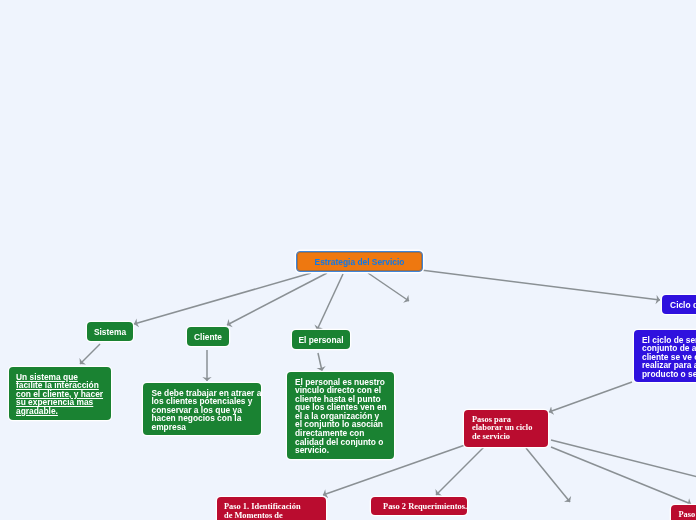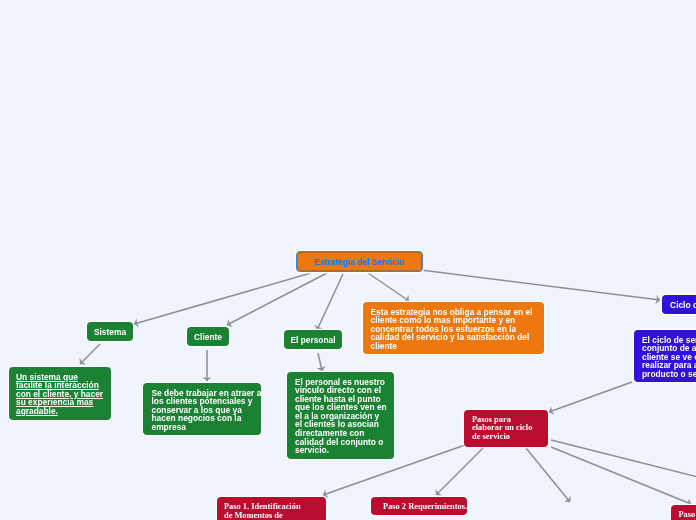--- a/index.html
+++ b/index.html
@@ -52,40 +52,31 @@
     <line x1="551" y1="440" x2="706" y2="479" stroke="#8a9094" stroke-width="1.5" marker-end="url(#arrowhead)"></line>
     </g>
   </svg>
 
   <div id="node-layer">
   <div class="node n-root ctr" style="left:296px;top:251px;width:127px;height:21px;">
     <div class="lbl">
       <span class="ln">Estrategia del Servicio</span>
     </div>
   </div>
-  <div class="node n-orange" style="left:363px;top:302px;width:181px;height:52px;padding:5.5px 0 0 7.5px;">
-    <div class="lbl">
-      <span class="ln">Esta estrategia nos obliga a pensar en el</span>
-      <span class="ln">cliente como lo mas importante y en</span>
-      <span class="ln">concentrar todos los esfuerzos en la</span>
-      <span class="ln">calidad del servicio y la satisfacción del</span>
-      <span class="ln">cliente</span>
-    </div>
-  </div>
   <div class="node n-green ctr" style="left:87px;top:322px;width:46px;height:19px;">
     <div class="lbl">
       <span class="ln">Sistema</span>
     </div>
   </div>
   <div class="node n-green ctr" style="left:187px;top:327px;width:42px;height:19px;">
     <div class="lbl">
       <span class="ln">Cliente</span>
     </div>
   </div>
-  <div class="node n-green ctr" style="left:284px;top:330px;width:58px;height:19px;">
+  <div class="node n-green ctr" style="left:292px;top:330px;width:58px;height:19px;">
     <div class="lbl">
       <span class="ln">El personal</span>
     </div>
   </div>
   <div class="node n-green" style="left:9px;top:367px;width:102px;height:53px;padding:5.5px 0 0 7px;text-decoration:underline;">
     <div class="lbl">
       <span class="ln">Un sistema que</span>
       <span class="ln">facilite la interacción</span>
       <span class="ln">con el cliente, y hacer</span>
       <span class="ln">su experiencia mas</span>
@@ -101,21 +92,21 @@
       <span class="ln">empresa</span>
     </div>
   </div>
   <div class="node n-green" style="left:287px;top:372px;width:107px;height:87px;padding:5.5px 0 0 8px;">
     <div class="lbl">
       <span class="ln">El personal es nuestro</span>
       <span class="ln">vinculo directo con el</span>
       <span class="ln">cliente hasta el punto</span>
       <span class="ln">que los clientes ven en</span>
       <span class="ln">el a la organización y</span>
-      <span class="ln">el clientes lo asocian</span>
+      <span class="ln">el conjunto lo asocian</span>
       <span class="ln">directamente con</span>
       <span class="ln">calidad del conjunto o</span>
       <span class="ln">servicio.</span>
     </div>
   </div>
   <div class="node n-blue ctr" style="left:662px;top:295px;width:86px;height:19px;">
     <div class="lbl">
       <span class="ln">Ciclo del Servicio</span>
     </div>
   </div>

